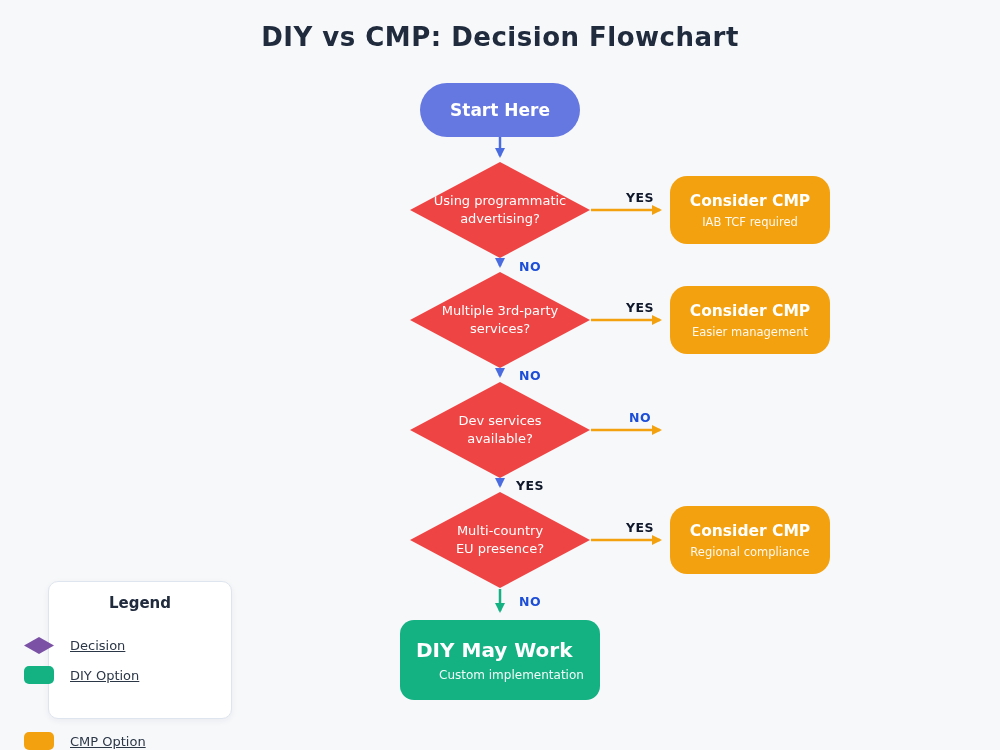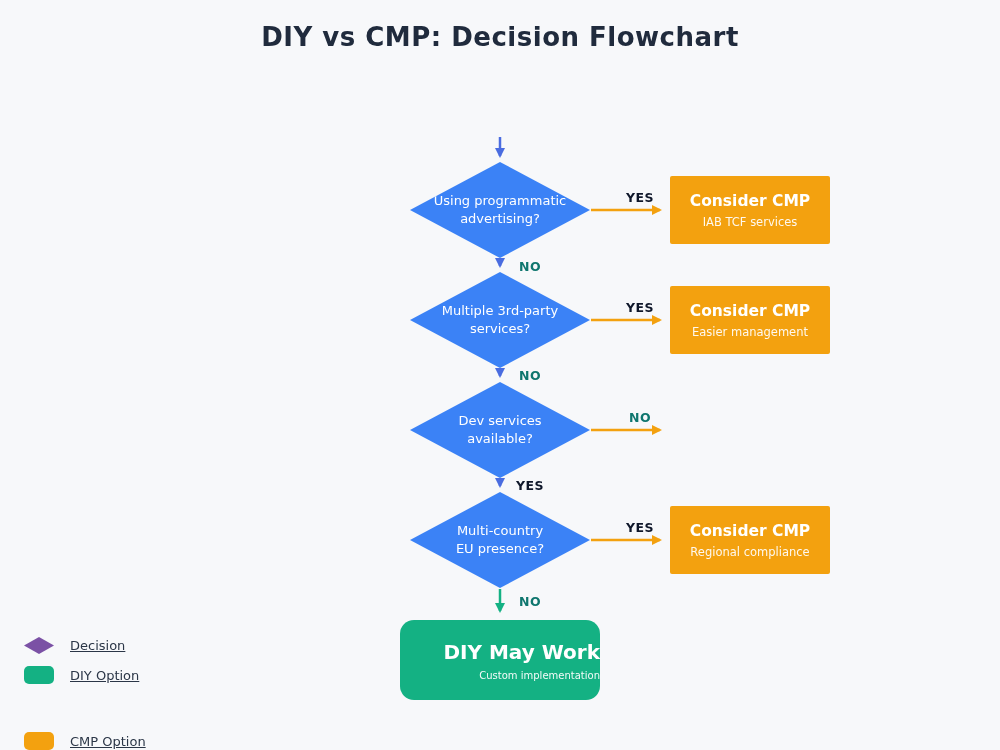--- a/index.html
+++ b/index.html
@@ -21,52 +21,52 @@
 
   .start-node {
     position: absolute; left: 420px; top: 83px; width: 160px; height: 54px;
     background: #6577e0; border-radius: 27px;
     display: flex; align-items: center; justify-content: center;
     color: #ffffff; font-size: 17px; font-weight: bold;
   }
 
   .diamond {
     position: absolute; left: 410px; width: 180px; height: 96px;
-    background: #3b82f6;
+    background: #ef4444;
     clip-path: polygon(50% 0, 100% 50%, 50% 100%, 0 50%);
     display: flex; flex-direction: column; align-items: center; justify-content: center;
     color: #ffffff; font-size: 13px; line-height: 1.4; text-align: center;
   }
   .d1 { top: 162px; } .d2 { top: 272px; } .d3 { top: 382px; } .d4 { top: 492px; }
 
   .result-box {
     position: absolute; left: 670px; width: 160px; height: 68px;
-    background: #f3a10f; border-radius: 2px;
+    background: #f3a10f; border-radius: 17px;
     display: flex; flex-direction: column; align-items: center; justify-content: center;
     color: #ffffff; text-align: center;
   }
   .result-box .rb-title { font-size: 15.5px; font-weight: bold; margin-bottom: 5px; }
   .result-box .rb-sub { font-size: 11.5px; color: rgba(255,255,255,0.93); }
   .r1 { top: 176px; } .r2 { top: 286px; } .r3 { top: 396px; } .r4 { top: 506px; }
 
   .final-node {
     position: absolute; left: 400px; top: 620px; width: 200px; height: 80px;
     background: #14b183; border-radius: 14px;
-    display: flex; flex-direction: column; align-items: flex-end; justify-content: center;
-    color: #ffffff; text-align: center;
+    display: flex; flex-direction: column; align-items: flex-start; justify-content: center;
+    color: #ffffff; text-align: center; padding-left: 16px;
   }
   .final-node .fn-title { font-size: 20px; font-weight: bold; margin-bottom: 6px; }
-  .final-node .fn-sub { font-size: 10px; color: rgba(255,255,255,0.95); }
+  .final-node .fn-sub { font-size: 12px; color: rgba(255,255,255,0.95); margin-left: 23px; }
 
   .edge-label {
     position: absolute; transform: translate(-50%, -50%);
     font-size: 12.5px; font-weight: bold; letter-spacing: 0.5px;
   }
   .edge-label.yes { color: #0f172a; }
-  .edge-label.no  { color: #0f766e; }
+  .edge-label.no  { color: #1d4ed8; }
 
   .legend-card {
     position: absolute; left: 48px; top: 581px; width: 184px; height: 138px;
     background: #ffffff; border: 1px solid #dfe5ee; border-radius: 10px;
     box-shadow: 0 2px 6px rgba(30,40,70,0.06);
   }
   .legend-title {
     position: absolute; left: 0; top: 12px; width: 100%; text-align: center;
     font-size: 15px; font-weight: bold; color: #202b3d;
   }
@@ -104,41 +104,44 @@
     <line x1="500" y1="479" x2="500" y2="486" stroke="#4a6ce0" stroke-width="2.5" marker-end="url(#arr-blue)"></line>
     <line x1="500" y1="589" x2="500" y2="611" stroke="#14b183" stroke-width="2.5" marker-end="url(#arr-green)"></line>
     <line x1="591" y1="210" x2="660" y2="210" stroke="#f3a10f" stroke-width="2.5" marker-end="url(#arr-orange)"></line>
     <line x1="591" y1="320" x2="660" y2="320" stroke="#f3a10f" stroke-width="2.5" marker-end="url(#arr-orange)"></line>
     <line x1="591" y1="430" x2="660" y2="430" stroke="#f3a10f" stroke-width="2.5" marker-end="url(#arr-orange)"></line>
     <line x1="591" y1="540" x2="660" y2="540" stroke="#f3a10f" stroke-width="2.5" marker-end="url(#arr-orange)"></line>
   </svg>
 
   <div class="page-title">DIY vs CMP: Decision Flowchart</div>
 
+  <div class="start-node">
+    <span>Start Here</span>
+  </div>
 
   <div class="diamond d1">
     <span>Using programmatic</span>
     <span>advertising?</span>
   </div>
   <div class="diamond d2">
     <span>Multiple 3rd-party</span>
     <span>services?</span>
   </div>
   <div class="diamond d3">
     <span>Dev services</span>
     <span>available?</span>
   </div>
   <div class="diamond d4">
     <span>Multi-country</span>
     <span>EU presence?</span>
   </div>
 
   <div class="result-box r1">
     <div class="rb-title">Consider CMP</div>
-    <div class="rb-sub">IAB TCF services</div>
+    <div class="rb-sub">IAB TCF required</div>
   </div>
   <div class="result-box r2">
     <div class="rb-title">Consider CMP</div>
     <div class="rb-sub">Easier management</div>
   </div>
   <div class="result-box r4">
     <div class="rb-title">Consider CMP</div>
     <div class="rb-sub">Regional compliance</div>
   </div>
 
@@ -149,20 +152,23 @@
 
   <div class="edge-label yes" style="left:640px; top:197px;">YES</div>
   <div class="edge-label no" style="left:530px; top:266px;">NO</div>
   <div class="edge-label yes" style="left:640px; top:307px;">YES</div>
   <div class="edge-label no" style="left:530px; top:375px;">NO</div>
   <div class="edge-label no" style="left:640px; top:417px;">NO</div>
   <div class="edge-label yes" style="left:530px; top:485px;">YES</div>
   <div class="edge-label yes" style="left:640px; top:527px;">YES</div>
   <div class="edge-label no" style="left:530px; top:601px;">NO</div>
 
+  <div class="legend-card">
+    <div class="legend-title">Legend</div>
+  </div>
   <div class="legend-row lr1">
     <span class="legend-swatch swatch-diamond"></span>
     <span class="legend-label">Decision</span>
   </div>
   <div class="legend-row lr2">
     <span class="legend-swatch swatch-diy"></span>
     <span class="legend-label">DIY Option</span>
   </div>
   <div class="legend-row lr3">
     <span class="legend-swatch swatch-cmp"></span>

